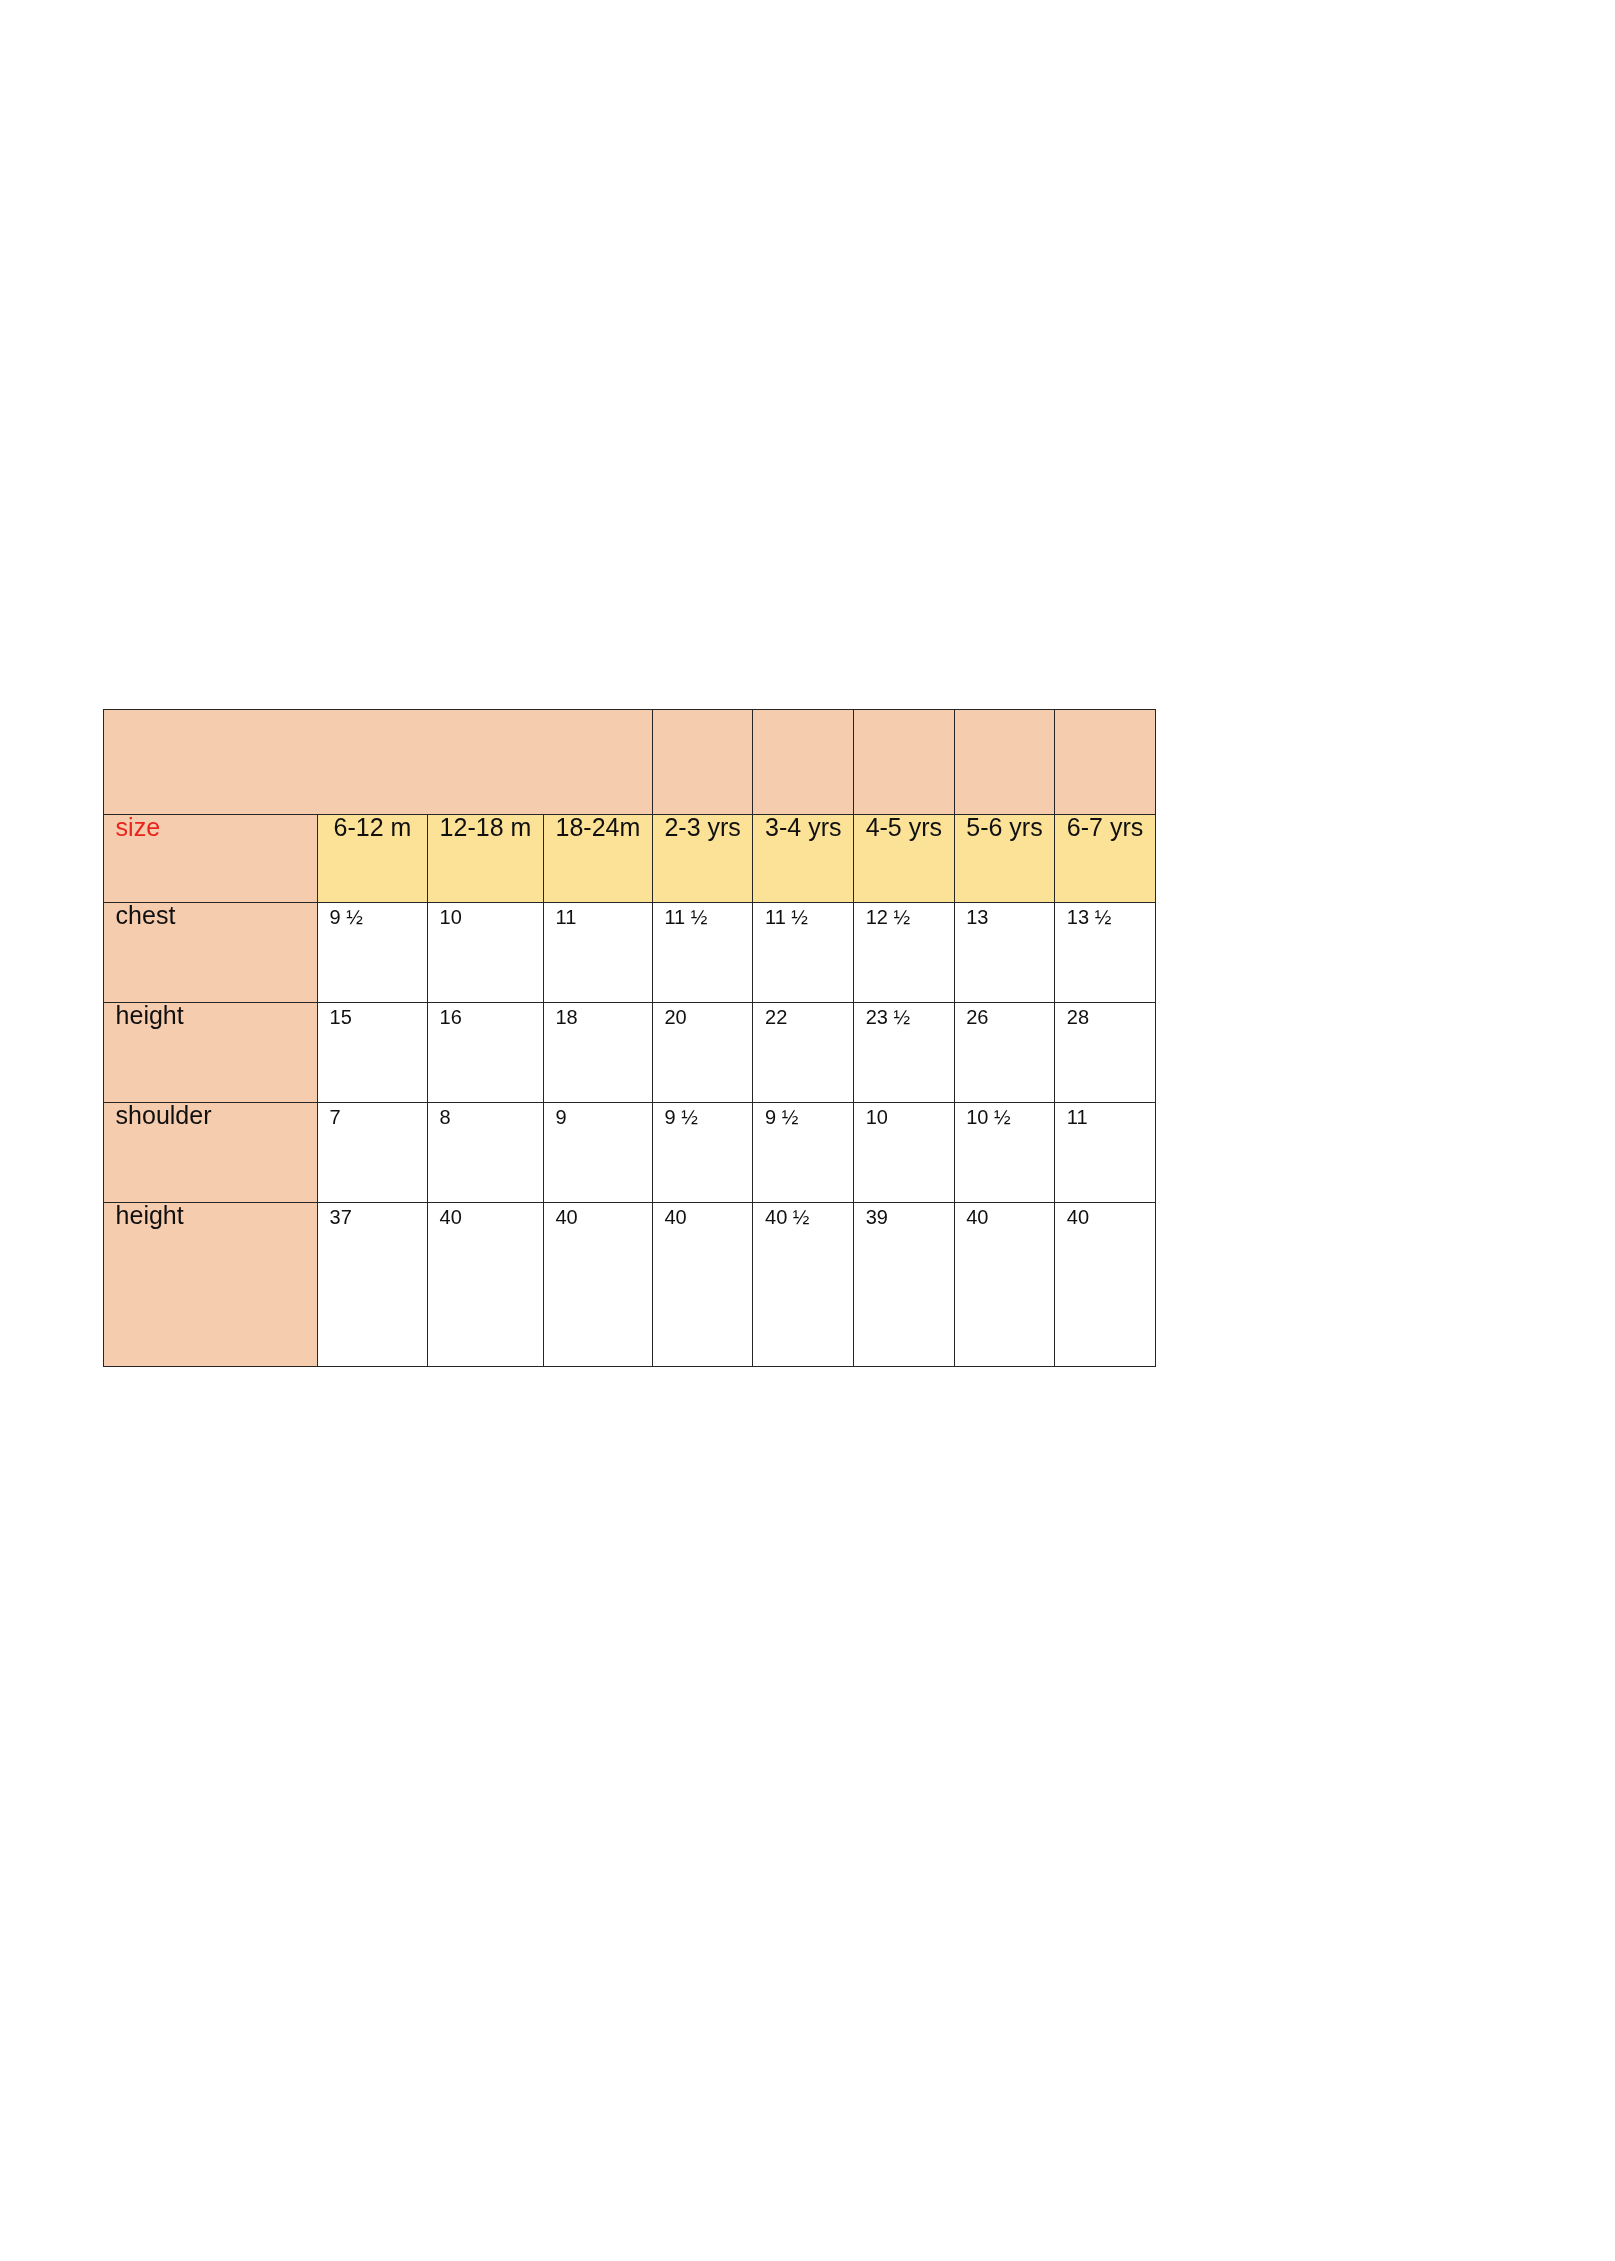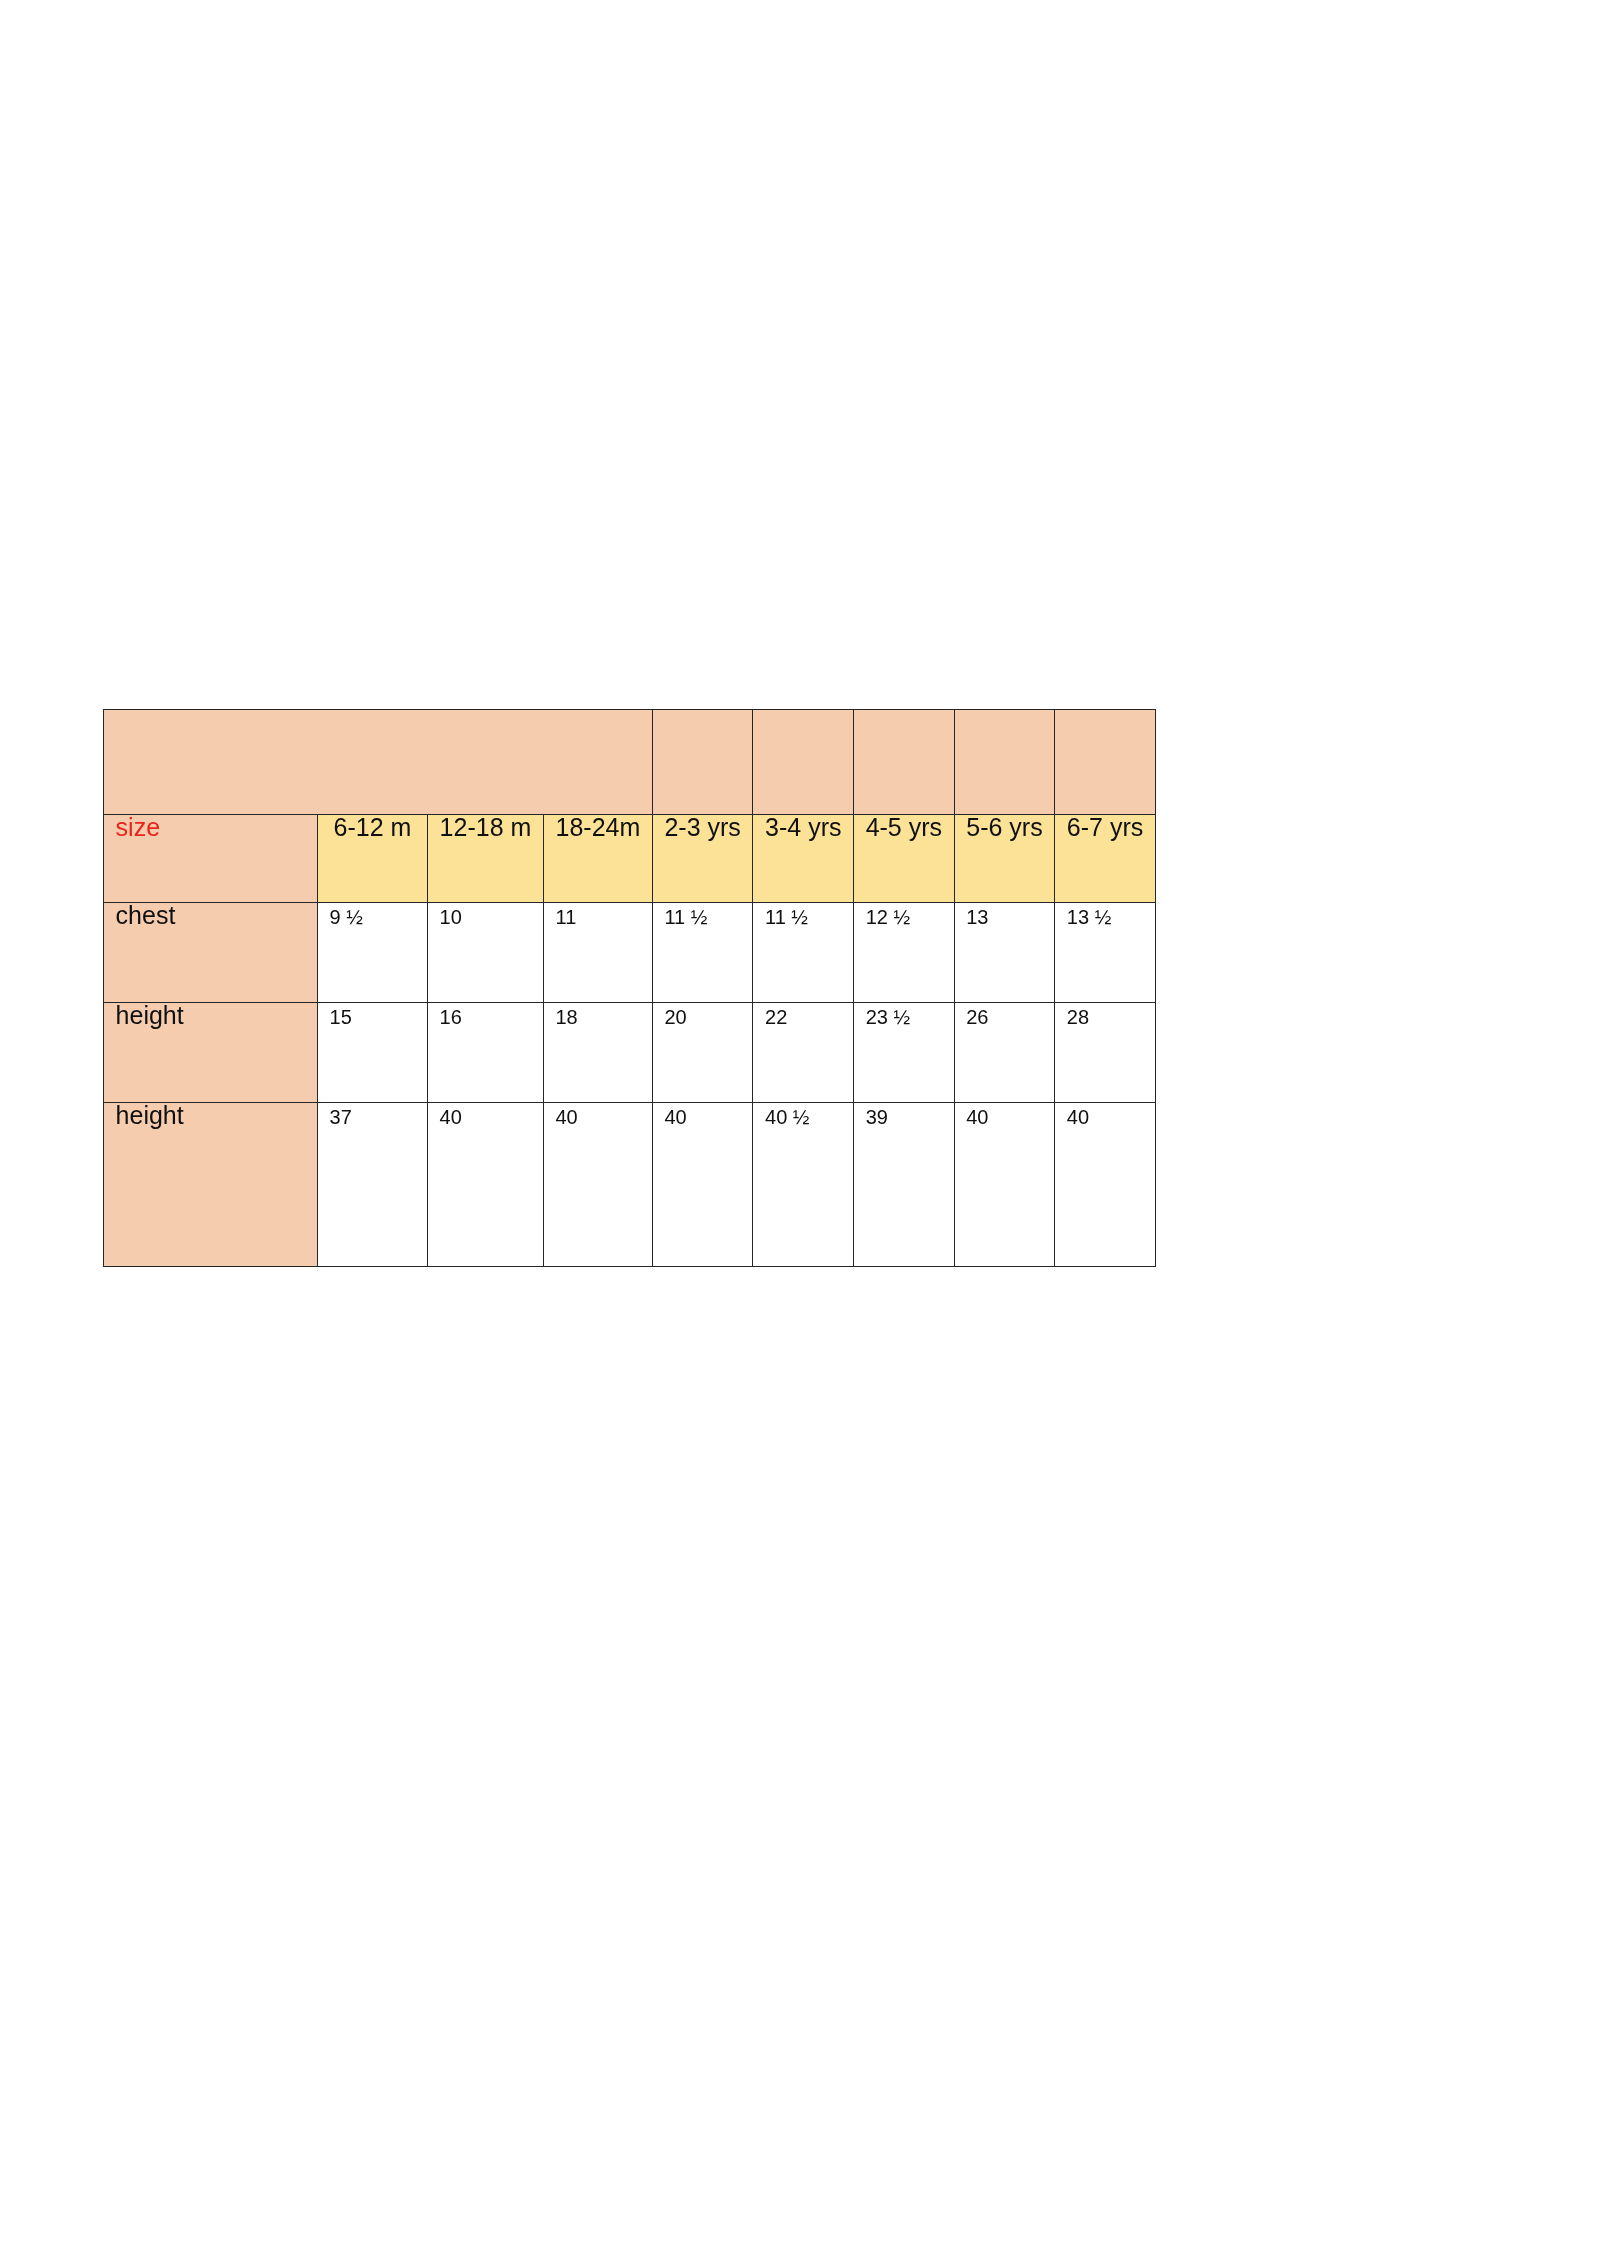--- a/index.html
+++ b/index.html
@@ -158,20 +158,31 @@
         <td class="fill-white"><span class="val-text">15</span></td>
         <td class="fill-white"><span class="val-text">16</span></td>
         <td class="fill-white"><span class="val-text">18</span></td>
         <td class="fill-white"><span class="val-text">20</span></td>
         <td class="fill-white"><span class="val-text">22</span></td>
         <td class="fill-white"><span class="val-text">23 ½</span></td>
         <td class="fill-white"><span class="val-text">26</span></td>
         <td class="fill-white"><span class="val-text">28</span></td>
       </tr>
 
+      <tr class="row-data">
+        <td class="fill-peach label-cell">shoulder</td>
+        <td class="fill-white"><span class="val-text">7</span></td>
+        <td class="fill-white"><span class="val-text">8</span></td>
+        <td class="fill-white"><span class="val-text">9</span></td>
+        <td class="fill-white"><span class="val-text">9 ½</span></td>
+        <td class="fill-white"><span class="val-text">9 ½</span></td>
+        <td class="fill-white"><span class="val-text">10</span></td>
+        <td class="fill-white"><span class="val-text">10 ½</span></td>
+        <td class="fill-white"><span class="val-text">11</span></td>
+      </tr>
 
 
       <tr class="row-data-last">
         <td class="fill-peach label-cell">height</td>
         <td class="fill-white"><span class="val-text">37</span></td>
         <td class="fill-white"><span class="val-text">40</span></td>
         <td class="fill-white"><span class="val-text">40</span></td>
         <td class="fill-white"><span class="val-text">40</span></td>
         <td class="fill-white"><span class="val-text">40 ½</span></td>
         <td class="fill-white"><span class="val-text">39</span></td>

